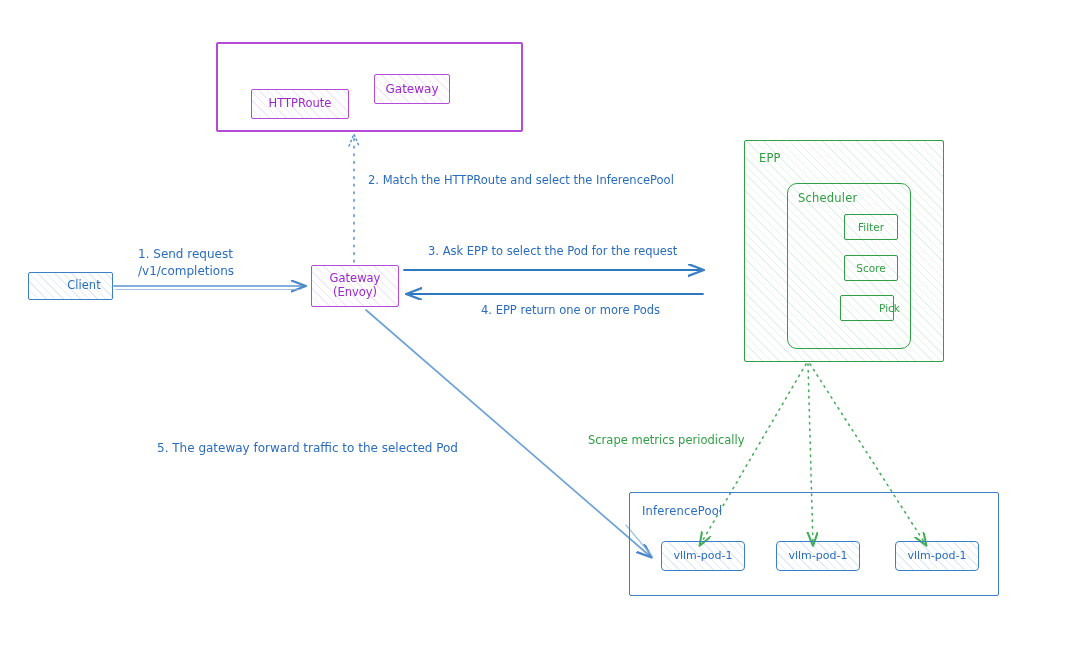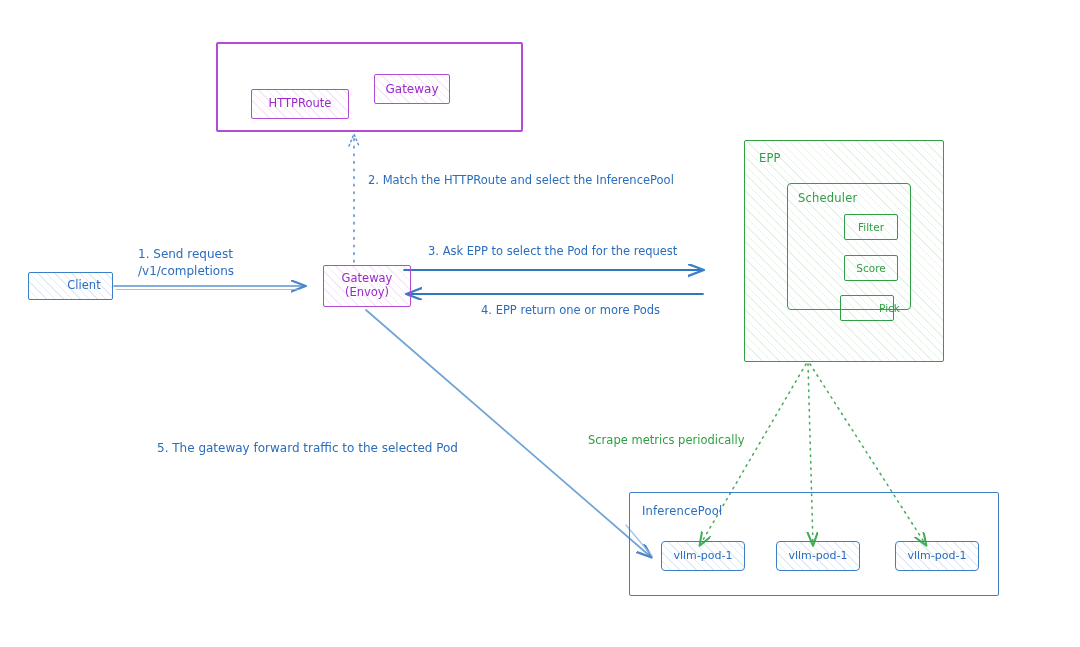--- a/index.html
+++ b/index.html
@@ -99,28 +99,28 @@
   #gateway-res-node {
     left: 374px; top: 74px; width: 76px; height: 30px;
     font-size: 12px; border-radius: 2px;
   }
   #client-node {
     left: 28px; top: 272px; width: 85px; height: 28px;
     font-size: 11.5px; border-radius: 2px; padding-left: 27px;
   }
   #gateway-envoy-node {
     left: 311px; top: 265px; width: 88px; height: 42px;
-    font-size: 11.5px; border-radius: 2px; margin-left: 12px;
+    font-size: 11.5px; border-radius: 2px;
   }
 
   #scheduler-box {
     position: absolute;
-    left: 42px; top: 42px; width: 124px; height: 127px;
-    box-sizing: border-box;
-    border-radius: 4px;
+    left: 42px; top: 42px; width: 124px; height: 166px;
+    box-sizing: border-box;
+    border-radius: 10px;
     text-align: center;
   }
   .stage-node {
     position: absolute;
     box-sizing: border-box;
     display: flex; align-items: center; justify-content: center;
     width: 54px; height: 26px;
     font-size: 10.5px;
     border-radius: 2px;
   }

